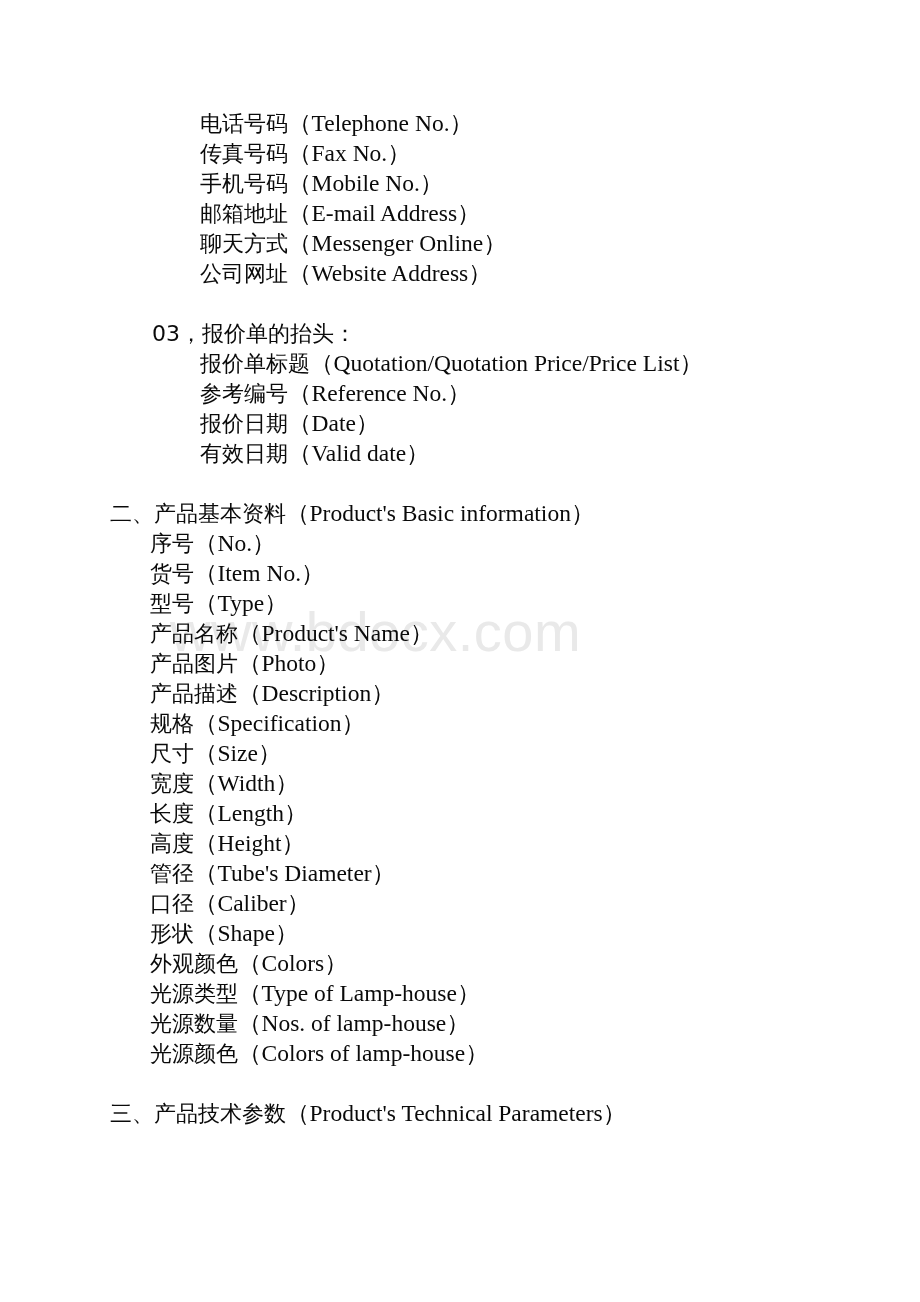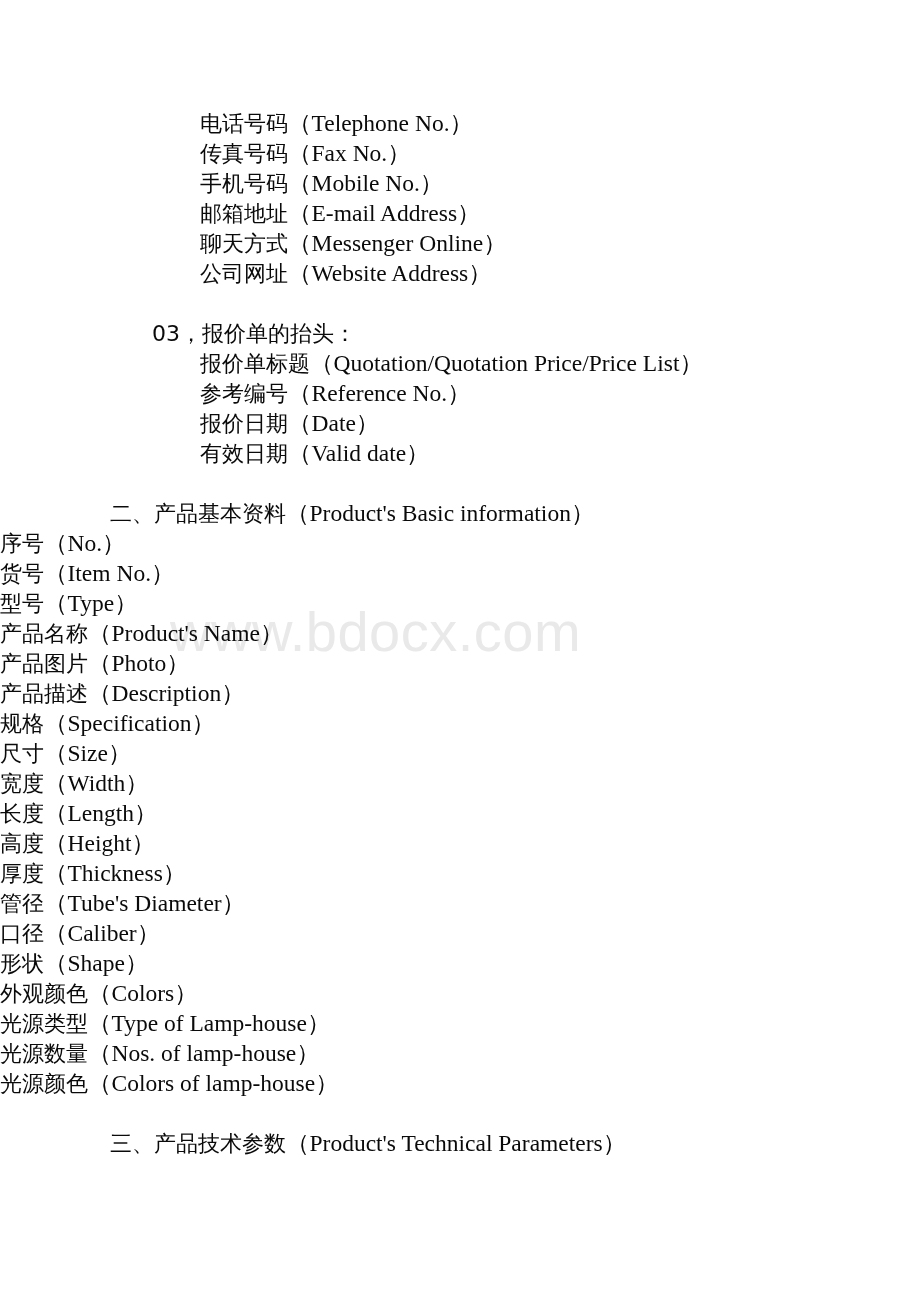--- a/index.html
+++ b/index.html
@@ -56,21 +56,21 @@
     font-size: 23.5px;
     line-height: 30px;
     white-space: nowrap;
     height: 30px;
   }
 
   
   .lvl-h1   { padding-left: 110px; }   
   .lvl-num  { padding-left: 152px; }   
   .lvl-a    { padding-left: 200px; }   
-  .lvl-b    { }   
+  .lvl-b    { padding-left: 150px; }   
 
   .spacer { height: 30px; }
 
   .cn { font-family: "DejaVu Sans", "Liberation Sans", sans-serif; font-size: 22px; }
   .en { font-family: "Liberation Serif", "DejaVu Serif", serif; font-size: 23.5px; }
 </style>
 </head>
 <body>
 
 <div class="watermark">www.bdocx.com</div>
@@ -95,21 +95,20 @@
       <div class="line lvl-b"><span class="cn">货号</span><span class="en">（Item No.）</span></div>
       <div class="line lvl-b"><span class="cn">型号</span><span class="en">（Type）</span></div>
       <div class="line lvl-b"><span class="cn">产品名称</span><span class="en">（Product's Name）</span></div>
       <div class="line lvl-b"><span class="cn">产品图片</span><span class="en">（Photo）</span></div>
       <div class="line lvl-b"><span class="cn">产品描述</span><span class="en">（Description）</span></div>
       <div class="line lvl-b"><span class="cn">规格</span><span class="en">（Specification）</span></div>
       <div class="line lvl-b"><span class="cn">尺寸</span><span class="en">（Size）</span></div>
       <div class="line lvl-b"><span class="cn">宽度</span><span class="en">（Width）</span></div>
       <div class="line lvl-b"><span class="cn">长度</span><span class="en">（Length）</span></div>
       <div class="line lvl-b"><span class="cn">高度</span><span class="en">（Height）</span></div>
-      <div class="line lvl-b"><span class="cn">厚度</span><span class="en">（Thickness）</span></div>
       <div class="line lvl-b"><span class="cn">管径</span><span class="en">（Tube's Diameter）</span></div>
       <div class="line lvl-b"><span class="cn">口径</span><span class="en">（Caliber）</span></div>
       <div class="line lvl-b"><span class="cn">形状</span><span class="en">（Shape）</span></div>
       <div class="line lvl-b"><span class="cn">外观颜色</span><span class="en">（Colors）</span></div>
       <div class="line lvl-b"><span class="cn">光源类型</span><span class="en">（Type of Lamp-house）</span></div>
       <div class="line lvl-b"><span class="cn">光源数量</span><span class="en">（Nos. of lamp-house）</span></div>
       <div class="line lvl-b"><span class="cn">光源颜色</span><span class="en">（Colors of lamp-house）</span></div>
       <div class="spacer"></div>
       <div class="line lvl-h1"><span class="cn">三、产品技术参数</span><span class="en">（Product's Technical Parameters）</span></div>
     </div>

